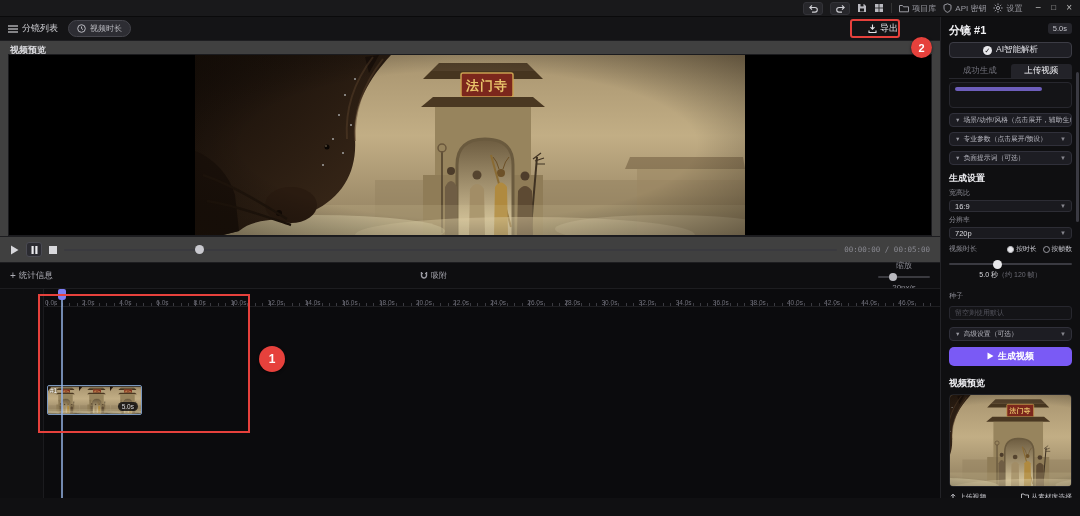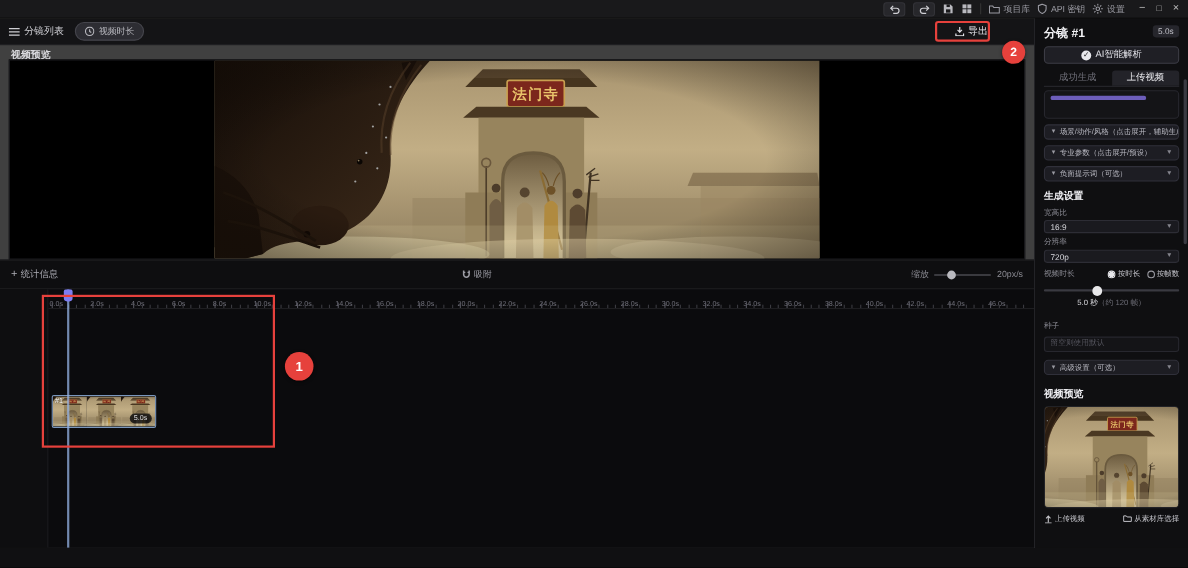--- a/index.html
+++ b/index.html
@@ -42,21 +42,21 @@
   .pbtn { display:flex; align-items:center; justify-content:center; color:#d8d8dc; }
   .pause-box { width:16px; height:15px; background:#2b2b31; border:1px solid #4a4a52; border-radius:3px; }
   .seek { flex:1; position:relative; height:2px; background:#3a3a3f; border-radius:1px; }
   .seek-handle { position:absolute; top:-3.5px; left:17%; width:9px; height:9px; border-radius:50%; background:#c9c9cf; }
   .timecode { font-family:"DejaVu Sans Mono",monospace; font-size:7.5px; color:#8a8a92; white-space:nowrap; }
 
   
   .tools { height:26px; display:flex; align-items:center; padding:0 10px; border-top:1px solid #1d1d20; background:#0e0e10; position:relative; }
   .add-track { display:flex; align-items:center; gap:3px; font-size:8.5px; color:#aeaeb6; }
   .snap { position:absolute; left:420px; display:flex; align-items:center; gap:3px; font-size:8px; color:#9d9da5; }
-  .zoomctl { margin-left:auto; display:flex; align-items:center; gap:5px; font-size:8px; color:#8d8d95; }
+  .zoomctl { margin-left:auto; display:flex; align-items:center; gap:5px; font-size:8px; color:#8d8d95;flex-direction:column; }
   .zslider { position:relative; width:52px; height:2px; background:#3a3a3f; border-radius:1px; }
   .zhandle { position:absolute; top:-3px; left:22%; width:8px; height:8px; border-radius:50%; background:#b9b9bf; }
 
   
   .timeline { position:relative; flex:1; background:#0b0b0d; border-top:1px solid #1d1d20; overflow:hidden; }
   .gutter { position:absolute; left:0; top:0; bottom:0; width:44px; background:#0e0e10; border-right:1px solid #1b1b1e; z-index:5; }
   .ruler { position:absolute; left:0; top:0; right:0; height:18px; border-bottom:1px solid #1e1e21; z-index:2; }
   .tick-major { position:absolute; top:2px; width:40px; margin-left:-2px; }
   .tick-major span { font-size:6.5px; color:#70707a; }
   .tick-major i { position:absolute; left:2px; top:10px; width:1px; height:5px; background:#55555e; }
@@ -300,20 +300,42 @@
       </div>
 
       <div class="pv-label">视频预览</div>
 
       <div class="preview">
         <svg width="550" height="180" viewBox="0 0 550 180">
             <use href="#scene"></use>
           </svg>
       </div>
 
+      <div class="player">
+        <span class="pbtn">
+          <svg class="ic" width="9" height="10" viewBox="0 0 9 10">
+              <polygon points="1,0.5 8.5,5 1,9.5" fill="#d8d8dc"></polygon>
+            </svg>
+        </span>
+        <span class="pbtn pause-box">
+          <svg class="ic" width="7" height="8" viewBox="0 0 7 8">
+              <rect x="0.5" width="2.2" height="8" fill="#eaeaee"></rect>
+              <rect x="4.3" width="2.2" height="8" fill="#eaeaee"></rect>
+            </svg>
+        </span>
+        <span class="pbtn">
+          <svg class="ic" width="8" height="8" viewBox="0 0 8 8">
+              <rect width="8" height="8" fill="#d8d8dc"></rect>
+            </svg>
+        </span>
+        <div class="seek">
+          <div class="seek-handle"></div>
+        </div>
+        <span class="timecode">00:00:00 / 00:05:00</span>
+      </div>
 
       <div class="tools">
         <div class="add-track">
           <span style="font-size:10px;color:#aeaeb6;">+</span>
           <span>统计信息</span>
         </div>
         <div class="snap">
           <svg class="ic" width="8" height="9" viewBox="0 0 8 9">
               <path d="M1.5 1 v3.5 a2.5 2.5 0 0 0 5 0 V1" fill="none" stroke="#9d9da5" stroke-width="1.4"></path>
               <line x1="1.5" y1="2.6" x2="3" y2="2.6" stroke="#9d9da5" stroke-width="1"></line>
@@ -572,20 +594,26 @@
 
       <div class="flabel" style="margin-top:11px">种子</div>
       <input class="seed-input" placeholder="留空则使用默认" style="">
 
       <div class="sec" style="margin-top:7px">
         <span class="lc">▼</span>
         <span>高级设置（可选）</span>
         <span class="rc">▼</span>
       </div>
 
+      <div class="genbtn">
+        <svg class="ic" width="7" height="8" viewBox="0 0 7 8">
+            <polygon points="0.5,0.5 6.5,4 0.5,7.5" fill="#fff"></polygon>
+          </svg>
+        <span>生成视频</span>
+      </div>
 
       <div class="vp-head">视频预览</div>
       <div class="thumb">
         <svg width="123" height="93" viewBox="0 0 123 93">
             <use href="#scene"></use>
           </svg>
       </div>
 
       <div class="vp-btns">
         <span class="b">

